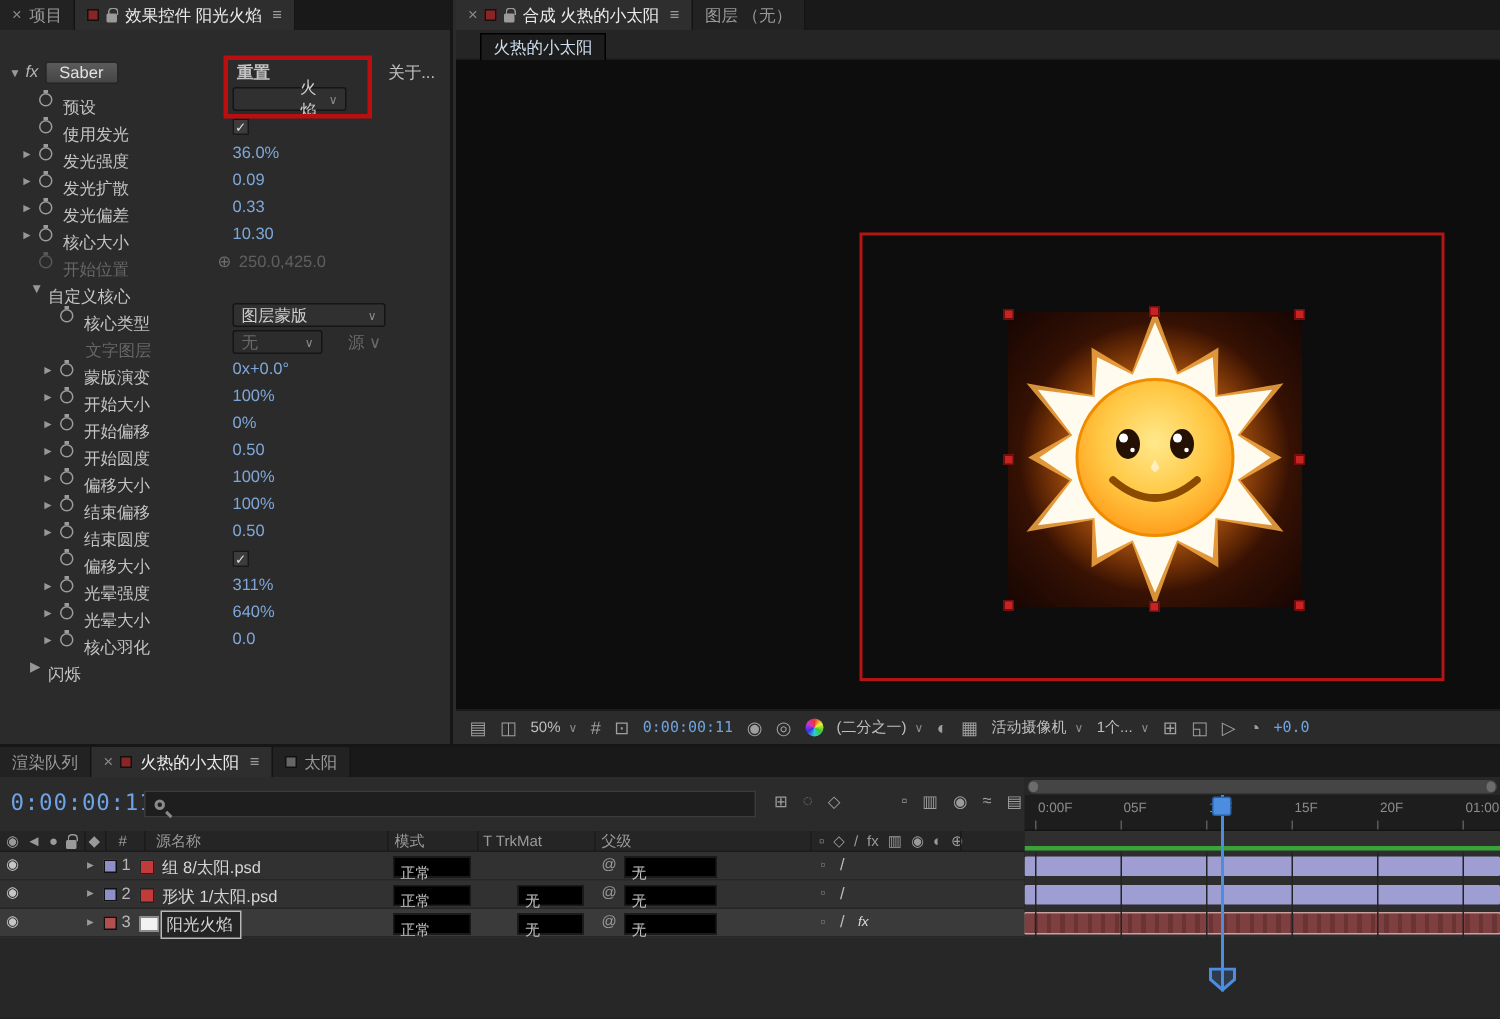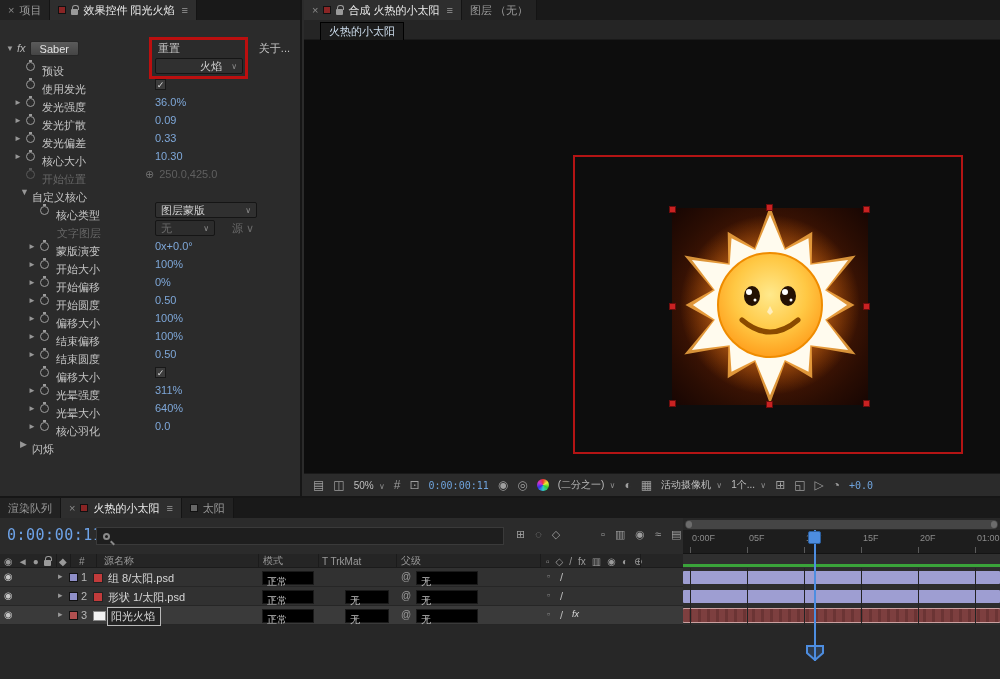--- a/index.html
+++ b/index.html
@@ -21,21 +21,21 @@
 
   
   #ec-panel { position:absolute; left:0; top:0; width:302px; height:496px; background:#2b2b2b; border-right:2px solid #161616; }
   #ec-breadcrumb { position:absolute; left:0; top:20px; right:0; height:19px; line-height:19px; padding-left:7px;
                    background:#2b2b2b; border-bottom:1px solid #222; color:#bdbdbd; }
   #saber-row { position:absolute; left:0; top:39px; right:0; height:18px; display:flex; align-items:center; }
   #saber-row .twirl { margin-left:6px; font-size:8px; color:#9a9a9a; width:11px; }
   .fxbadge { font-style:italic; color:#b5b5b5; margin-right:4px; }
   .saber-btn { background:linear-gradient(#5b5b5b,#454545); border:1px solid #262626; border-radius:2px;
                color:#e2e2e2; padding:0 9px; height:15px; line-height:14px; }
-  #reset-link { position:absolute; left:158px; color:#c3c3c3; }
+  #reset-link { position:absolute; left:158px; color:#c3c3c3;font-weight:bold; }
   #about-link { position:absolute; right:10px; color:#c3c3c3; }
 
   #prop-list { position:absolute; left:0; top:57px; right:0; }
   .prow { position:relative; height:18px; display:flex; align-items:center; }
   .prow .twirl { width:12px; margin-left:14px; font-size:8px; color:#979797; flex:none; }
   .prow.ind .twirl { margin-left:28px; }
   .prow.grp .twirl { margin-left:20px; font-size:9px; }
   .sw { display:inline-block; width:9px; height:9px; border:1px solid #9c9c9c; border-radius:50%;
         margin-right:7px; position:relative; flex:none; }
   .sw::before { content:""; position:absolute; left:2px; top:-3px; width:3px; height:2px; background:#9c9c9c; }
@@ -152,21 +152,21 @@
       <span class="fxbadge">fx</span>
       <span class="saber-btn">Saber</span>
       <span id="reset-link">重置</span>
       <span id="about-link">关于...</span>
     </div>
     <div id="prop-list">
         <div class="prow">
           <span class="twirl"></span>
           <span class="sw"></span>
           <span class="pname">预设</span>
-          <span class="dd" style="width: 88px; padding-left: 44px;">
+          <span class="dd" style="width: 76px; padding-left: 44px;">
             <span>火焰</span>
             <span class="chev">∨</span>
           </span>
         </div>
         <div class="prow">
           <span class="twirl"></span>
           <span class="sw"></span>
           <span class="pname">使用发光</span>
           <span class="cb">✓</span>
         </div>

